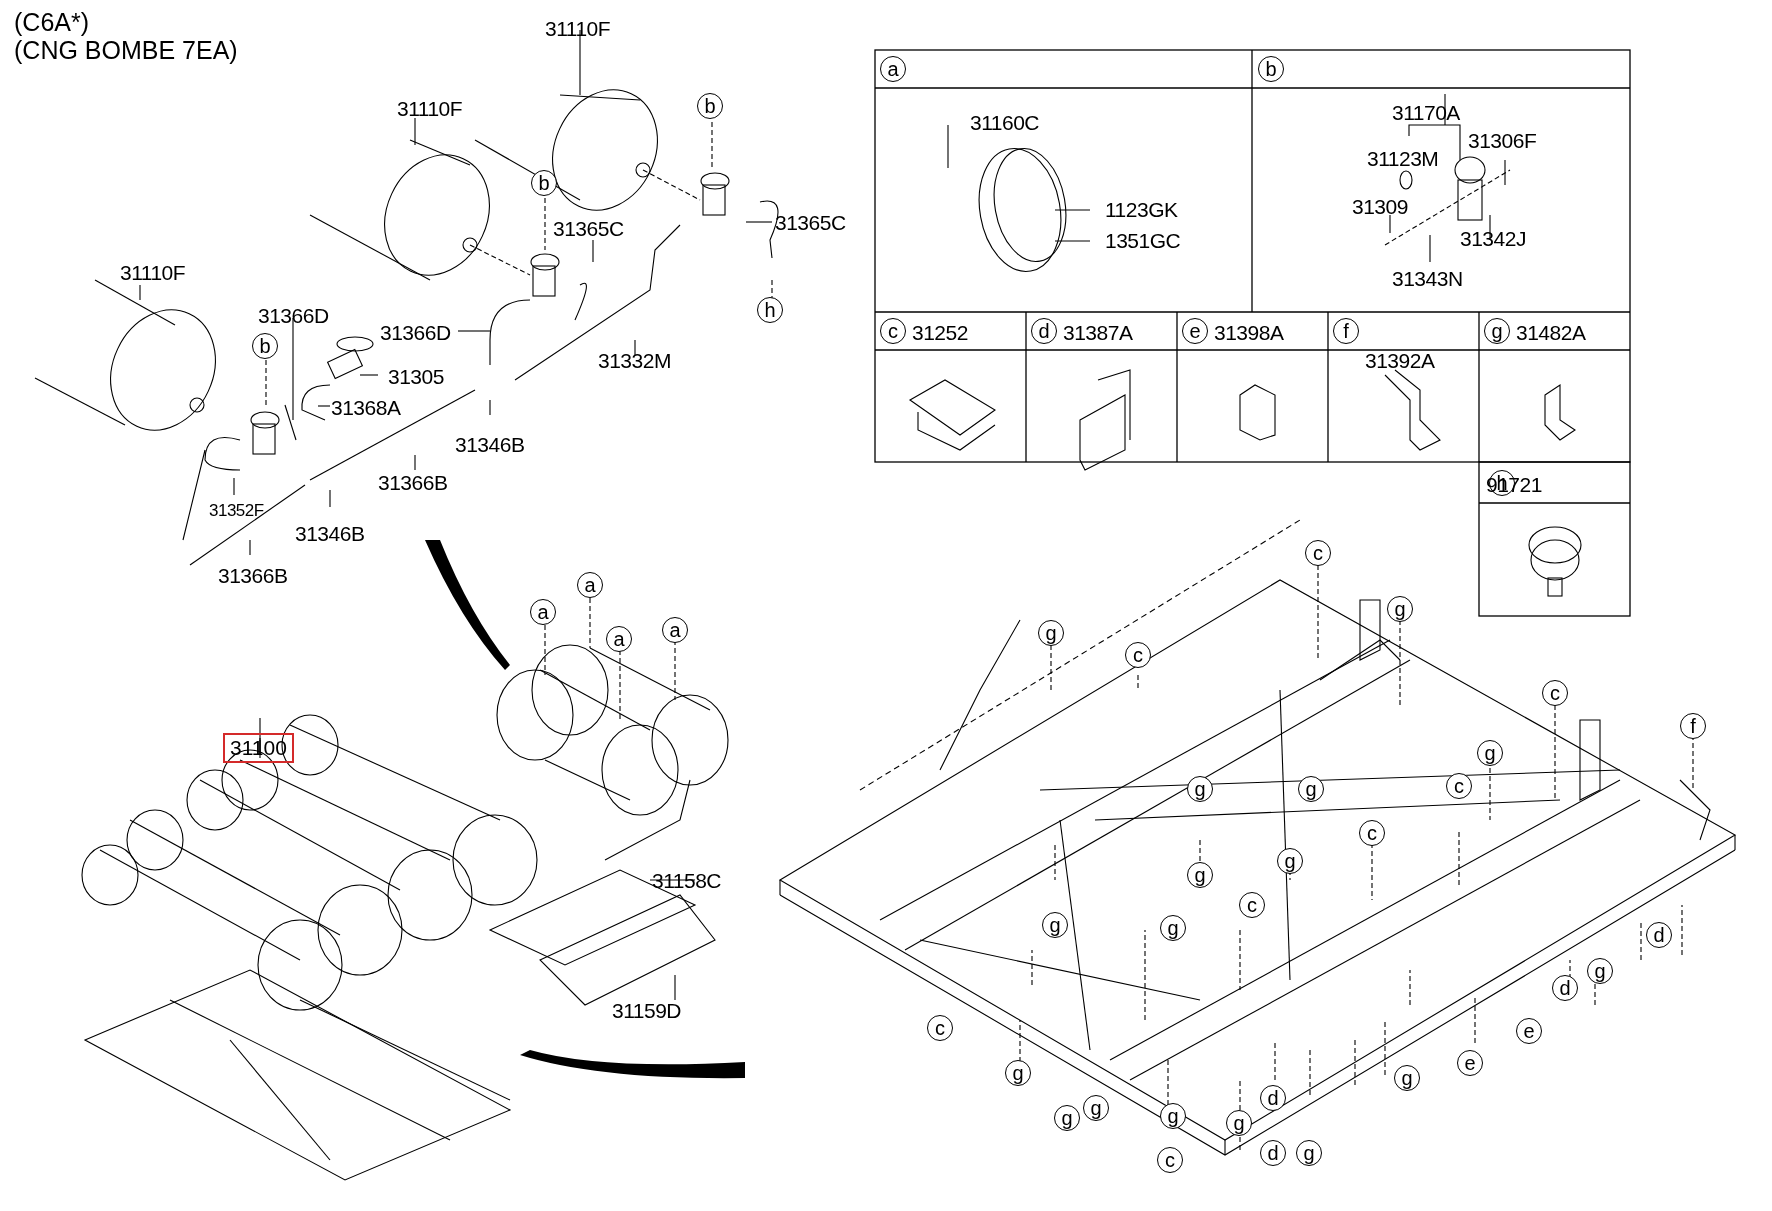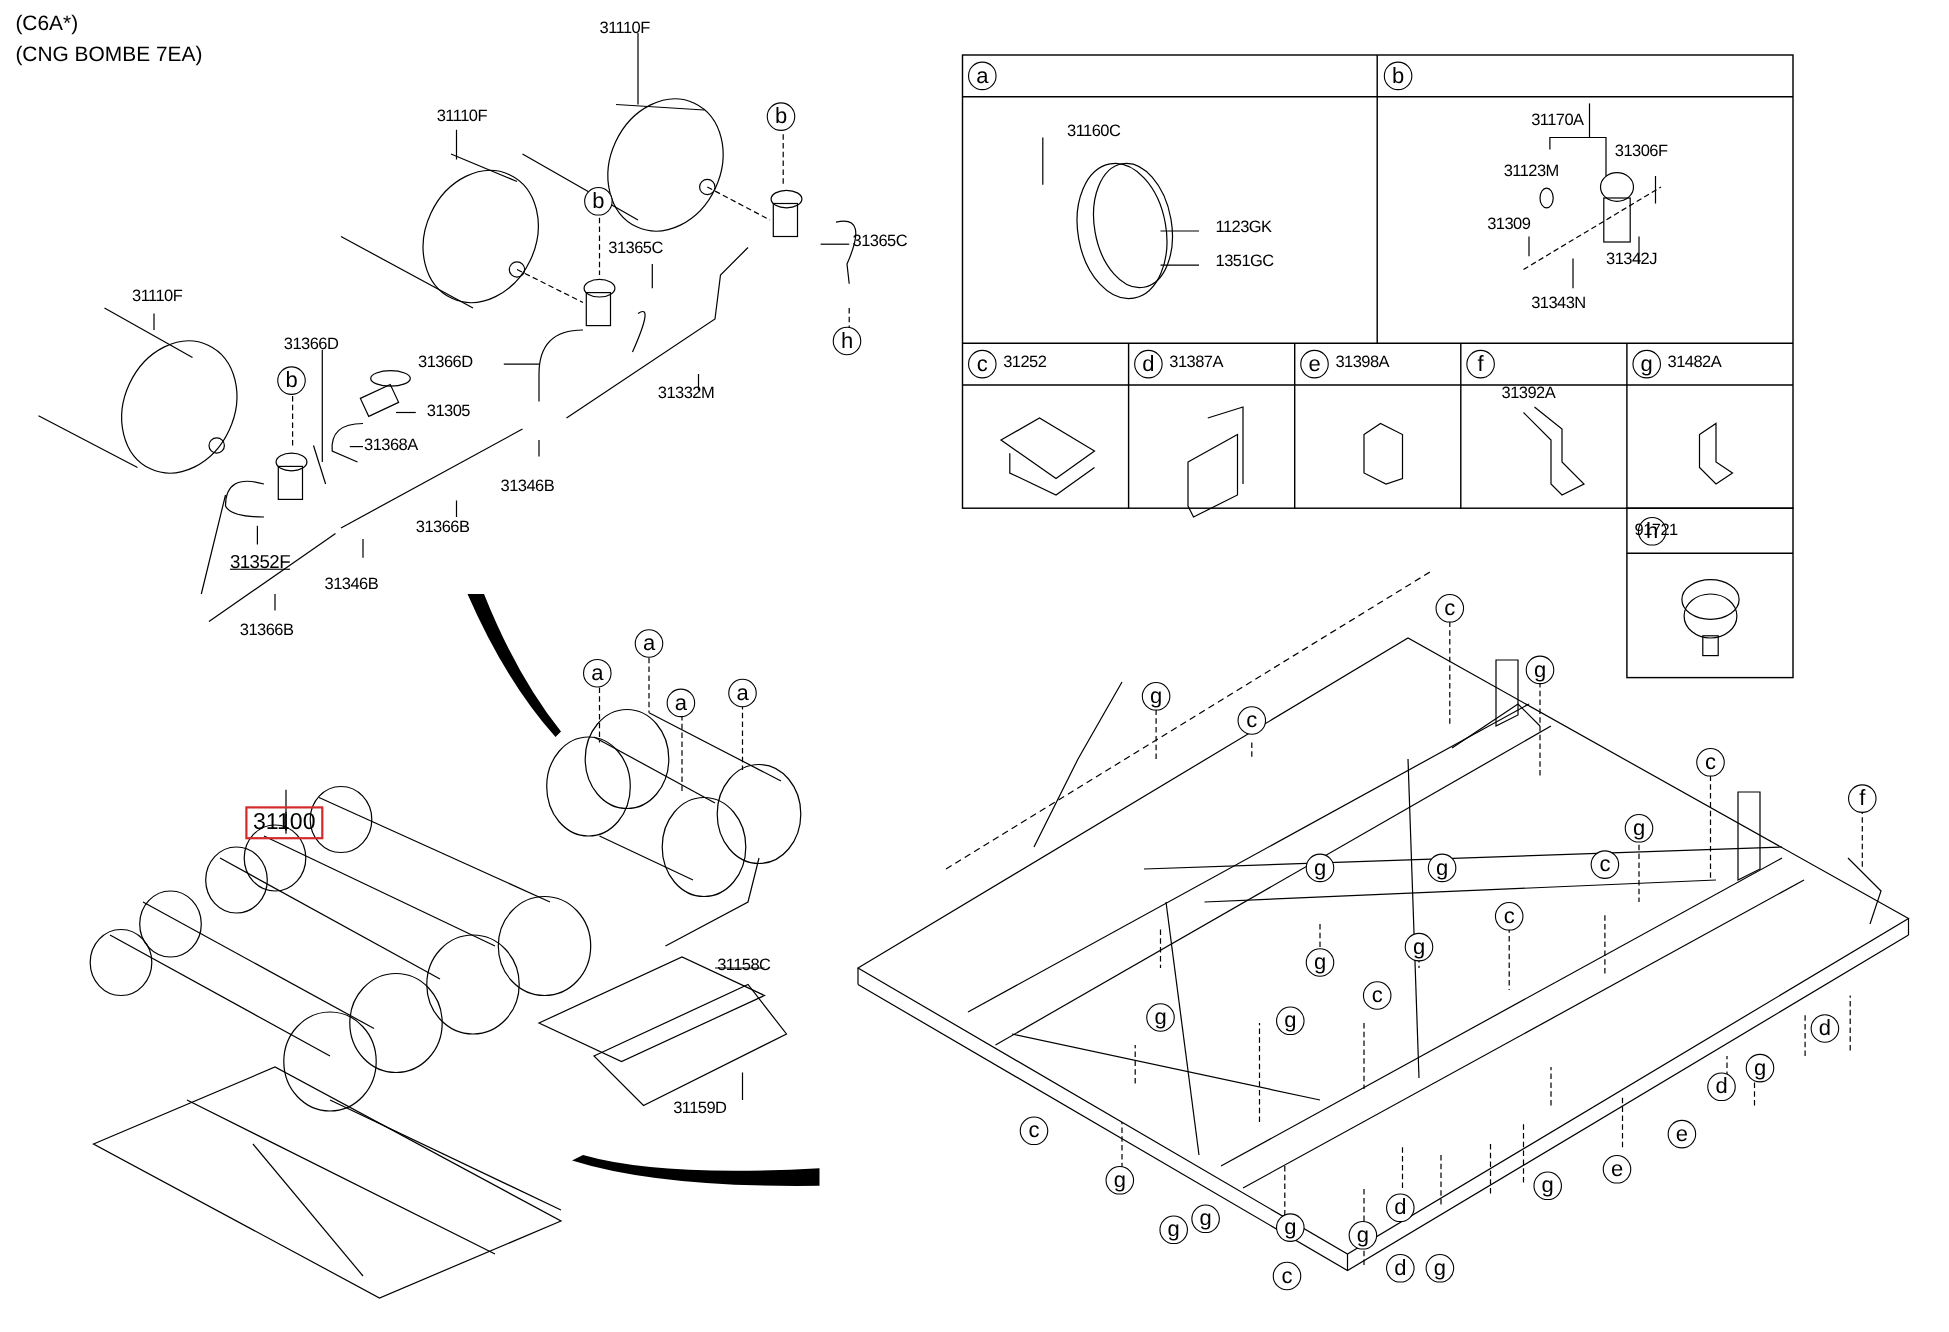--- a/index.html
+++ b/index.html
@@ -1,18 +1,18 @@
 <!DOCTYPE html>
 <html><head>
 <meta charset="utf-8">
 <style>
   html,body{margin:0;padding:0;background:#fff;}
   body{width:1772px;height:1211px;position:relative;overflow:hidden;font-family:"Liberation Sans",sans-serif;color:#000;}
-  .lbl{position:absolute;font-size:15px;line-height:1;white-space:nowrap;letter-spacing:-0.5px;}
-  .hdr{position:absolute;font-size:19px;line-height:24px;white-space:nowrap;}
+  .lbl{position:absolute;font-size:21px;line-height:1;white-space:nowrap;letter-spacing:-0.5px;}
+  .hdr{position:absolute;font-size:25px;line-height:24px;white-space:nowrap;}
   .circ{position:absolute;width:26px;height:26px;border:1.3px solid #000;border-radius:50%;background:#fff;
         font-size:20px;line-height:24px;text-align:center;box-sizing:border-box;}
   .boxlbl{position:absolute;border:2px solid #d42a2a;padding:1px 5px;font-size:21px;line-height:24px;}
   svg{position:absolute;left:0;top:0;}
 </style>
 </head>
 <body>
 
 <svg width="1772" height="1211" viewBox="0 0 1772 1211" fill="none" stroke="#000" stroke-width="1.1">
 
@@ -259,21 +259,21 @@
 <div class="circ" style="left:757px;top:297px;">h</div>
 <div class="lbl" style="left:258px;top:305px;">31366D</div>
 <div class="lbl" style="left:380px;top:322px;">31366D</div>
 <div class="lbl" style="left:388px;top:366px;">31305</div>
 <div class="lbl" style="left:331px;top:397px;text-align:center;">31368A</div>
 <div class="lbl" style="left:598px;top:350px;">31332M</div>
 <div class="lbl" style="left:455px;top:434px;">31346B</div>
 <div class="lbl" style="left:295px;top:523px;">31346B</div>
 <div class="lbl" style="left:378px;top:472px;">31366B</div>
 <div class="lbl" style="left:218px;top:565px;">31366B</div>
-<div class="lbl" style="left:209px;top:502px;font-size:17px;text-decoration:underline;">31352F</div>
+<div class="lbl" style="left:209px;top:502px;font-size:17px;">31352F</div>
 
 <div class="circ" style="left:530px;top:599px;">a</div>
 <div class="circ" style="left:577px;top:572px;">a</div>
 <div class="circ" style="left:606px;top:626px;">a</div>
 <div class="circ" style="left:662px;top:617px;">a</div>
 
 <div class="boxlbl" style="left:223px;top:692px;margin-top:41px;">31100</div>
 <div class="lbl" style="left:652px;top:870px;">31158C</div>
 <div class="lbl" style="left:612px;top:1000px;">31159D</div>
 

